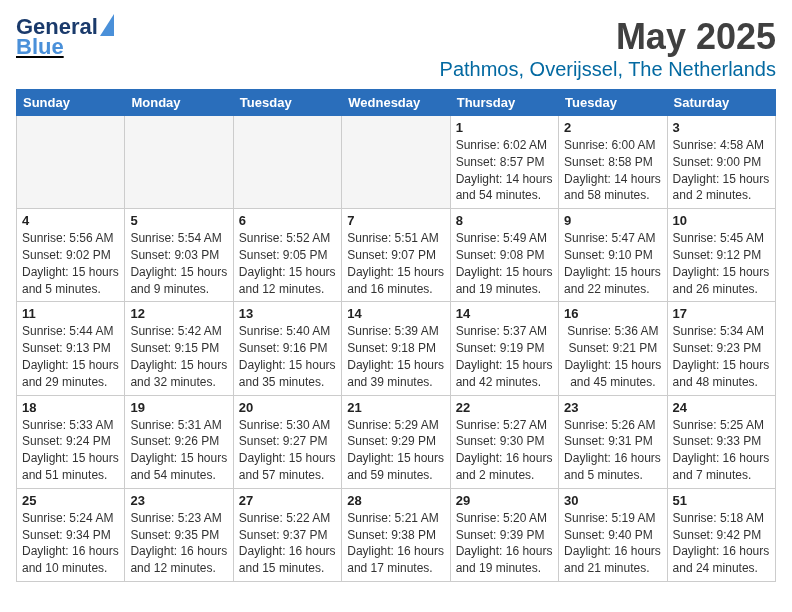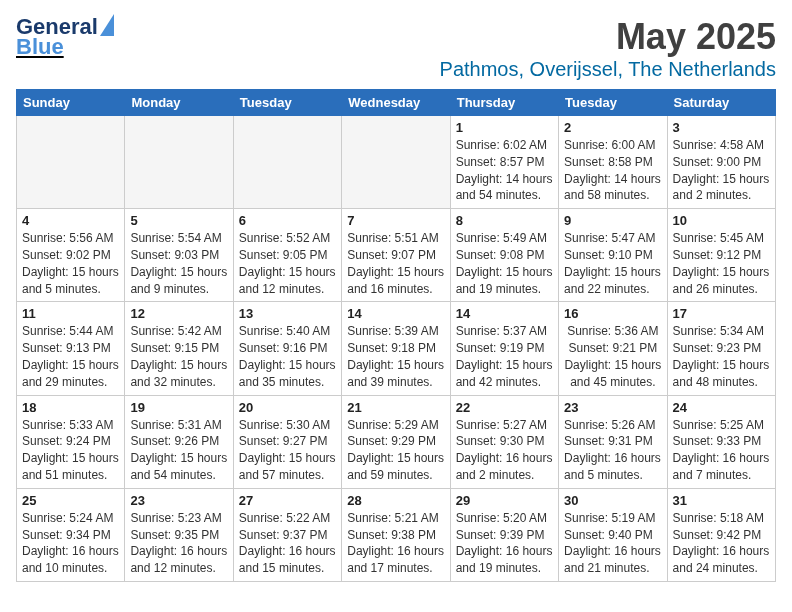--- a/index.html
+++ b/index.html
@@ -337,21 +337,21 @@
 and 19 minutes.</div>
         </td>
         <td>
           <span class="day-number">30</span>
           <div class="day-info" style="white-space: pre-line;">Sunrise: 5:19 AM
 Sunset: 9:40 PM
 Daylight: 16 hours
 and 21 minutes.</div>
         </td>
         <td>
-          <span class="day-number">31</span>
+          <span class="day-number">51</span>
           <div class="day-info" style="white-space: pre-line;">Sunrise: 5:18 AM
 Sunset: 9:42 PM
 Daylight: 16 hours
 and 24 minutes.</div>
         </td>
       </tr>
     </tbody>
 </table>
 
 </body></html>

